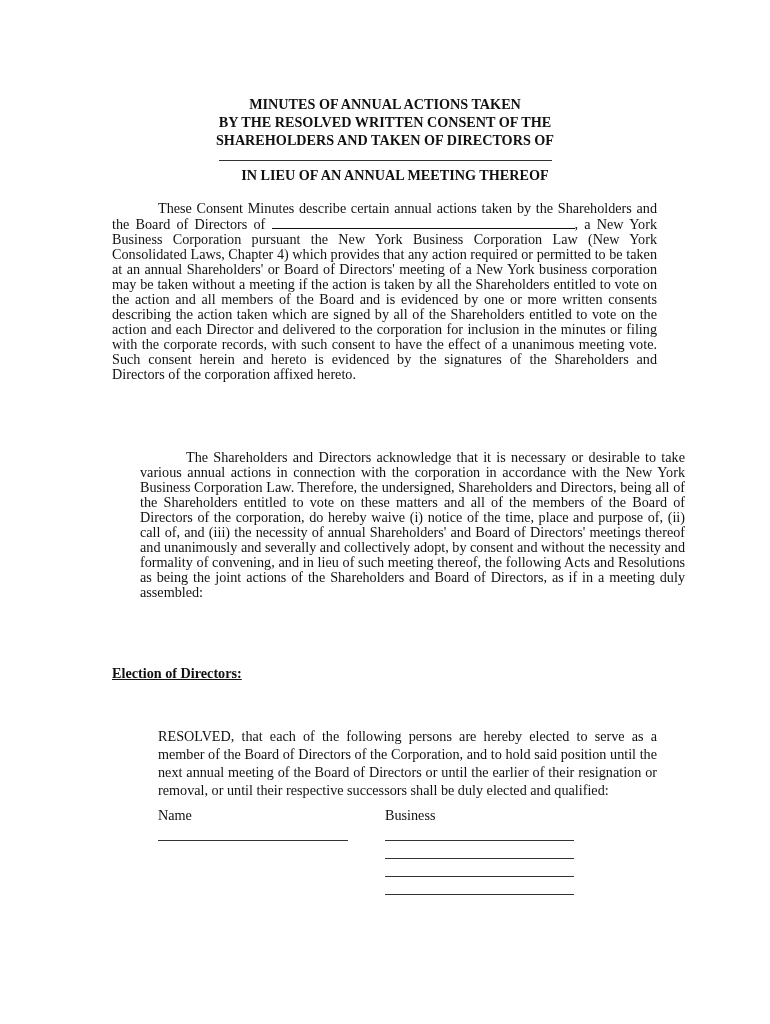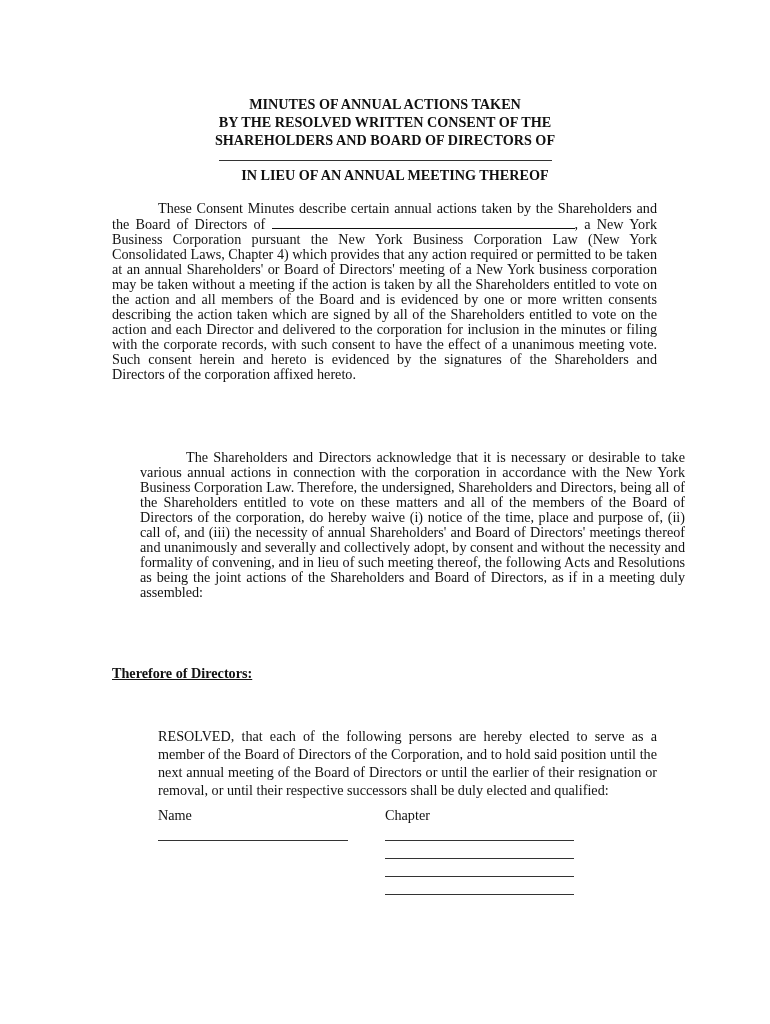--- a/index.html
+++ b/index.html
@@ -26,33 +26,33 @@
   .name-line { left:158px; top:840px; width:190px; }
   .addr-line { left:385px; width:189px; }
   .a1 { top:840px; } .a2 { top:858px; } .a3 { top:876px; } .a4 { top:894px; }
 </style>
 </head>
 <body>
 
 <div>
   <div class="title t1">MINUTES OF ANNUAL ACTIONS TAKEN</div>
   <div class="title t2">BY THE RESOLVED WRITTEN CONSENT OF THE</div>
-  <div class="title t3">SHAREHOLDERS AND BOARD OF DIRECTORS OF</div>
+  <div class="title t3">SHAREHOLDERS AND TAKEN OF DIRECTORS OF</div>
   <div class="title-blank"></div>
   <div class="title t4">IN LIEU OF AN ANNUAL MEETING THEREOF</div>
 
   <div class="para p1"><span class="indent"></span><span>These Consent Minutes describe certain annual actions taken by the Shareholders and the Board of Directors of </span><span class="blank-inline"></span><span>, a New York Business Corporation pursuant the New York Business Corporation Law (New York Consolidated Laws, Chapter 4) which provides that any action required or permitted to be taken at an annual Shareholders' or Board of Directors' meeting of a New York business corporation may be taken without a meeting if the action is taken by all the Shareholders entitled to vote on the action and all members of the Board and is evidenced by one or more written consents describing the action taken which are signed by all of the Shareholders entitled to vote on the action and each Director and delivered to the corporation for inclusion in the minutes or filing with the corporate records, with such consent to have the effect of a unanimous meeting vote.  Such consent herein and hereto is evidenced by the signatures of the Shareholders and Directors of the corporation affixed hereto.</span></div>
 
   <div class="para p2"><span class="indent"></span><span>The Shareholders and Directors acknowledge that it is necessary or desirable to take various annual actions in connection with the corporation in accordance with the New York Business Corporation Law. Therefore, the undersigned, Shareholders and Directors, being all of the Shareholders entitled to vote on these matters and all of the members of the Board of Directors of the corporation, do hereby waive (i) notice of the time, place and purpose of, (ii) call of, and (iii) the necessity of annual Shareholders' and Board of Directors' meetings thereof and unanimously and severally and collectively adopt, by consent and without the necessity and formality of convening, and in lieu of such meeting thereof, the following Acts and Resolutions as being the joint actions of the Shareholders and Board of Directors, as if in a meeting duly assembled:</span></div>
 
-  <div class="heading">Therefore of Directors:</div>
+  <div class="heading">Election of Directors:</div>
 
   <div class="resolved">RESOLVED, that each of the following persons are hereby elected to serve as a member of the Board of Directors of the Corporation, and to hold said position until the next annual meeting of the Board of Directors or until the earlier of their resignation or removal, or until their respective successors shall be duly elected and qualified:</div>
 
   <div class="col-label name-label">Name</div>
-  <div class="col-label addr-label">Chapter</div>
+  <div class="col-label addr-label">Business</div>
 
   <div class="line name-line"></div>
   <div class="line addr-line a1"></div>
   <div class="line addr-line a2"></div>
   <div class="line addr-line a3"></div>
   <div class="line addr-line a4"></div>
 </div>
 
 </body></html>

